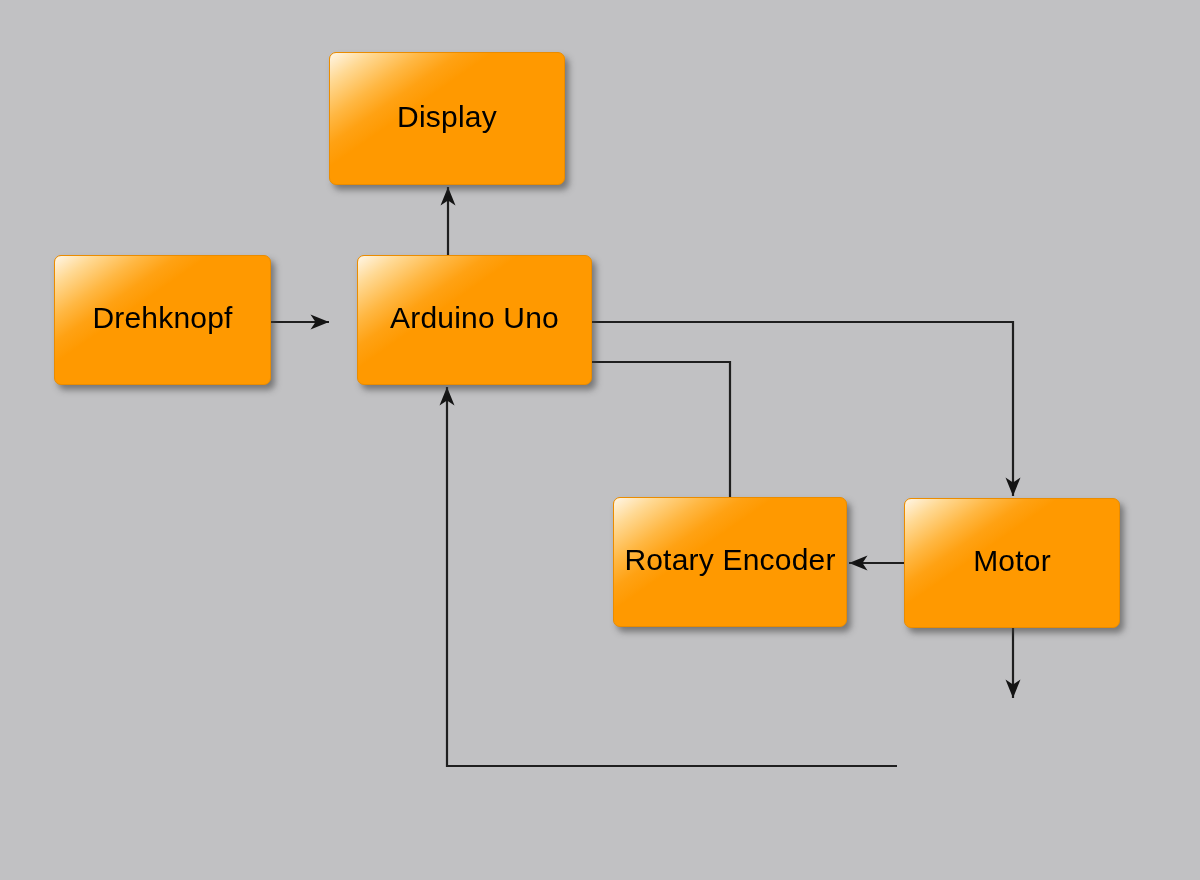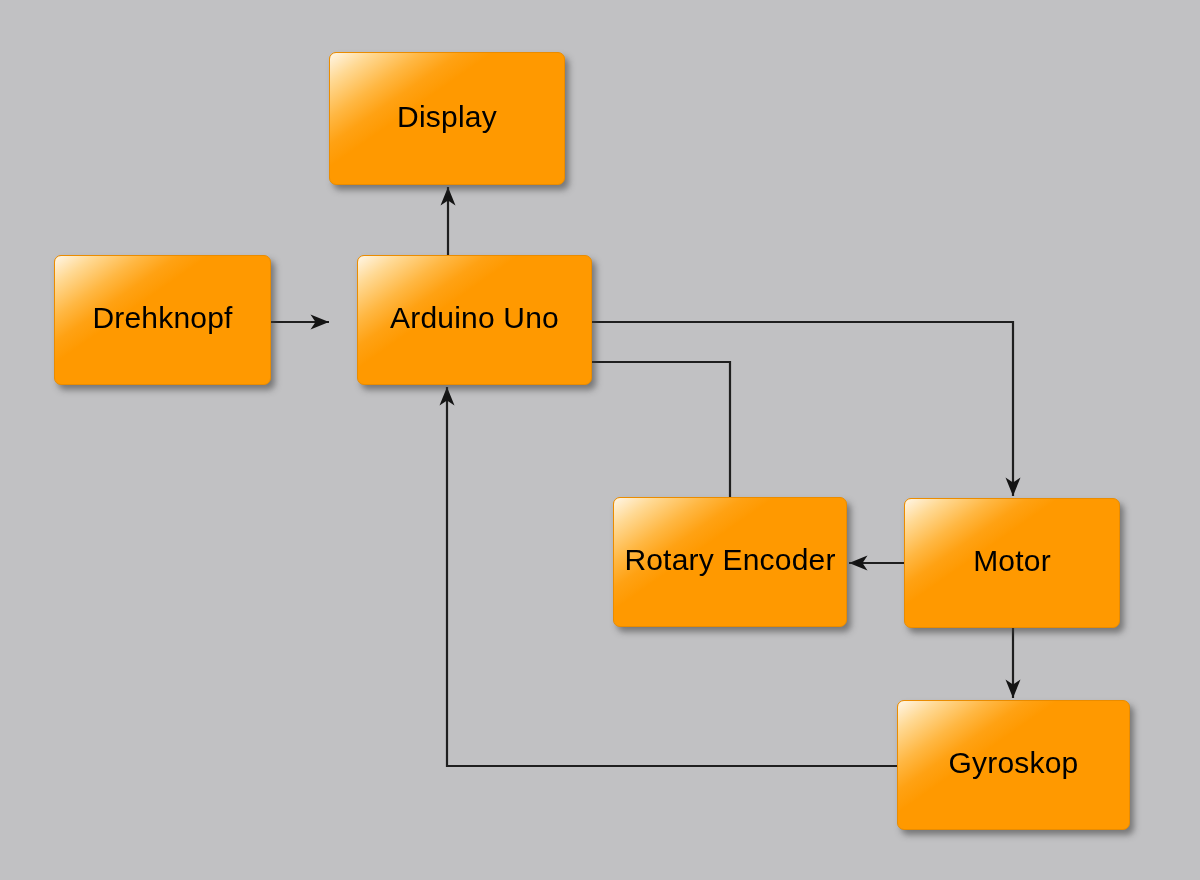--- a/index.html
+++ b/index.html
@@ -87,17 +87,14 @@
   </div>
 
   <div class="node" style="left:904px; top:498px; width:216px; height:130px;">
     <span class="node-label">Motor</span>
   </div>
 
   <div class="node" style="left:613px; top:497px; width:234px; height:130px;">
     <span class="node-label">Rotary Encoder</span>
   </div>
 
-  <div class="node" style="left:897px; top:700px; width:233px; height:130px;">
-    <span class="node-label">Gyroskop</span>
-  </div>
 
 </div>
 
 </body></html>

